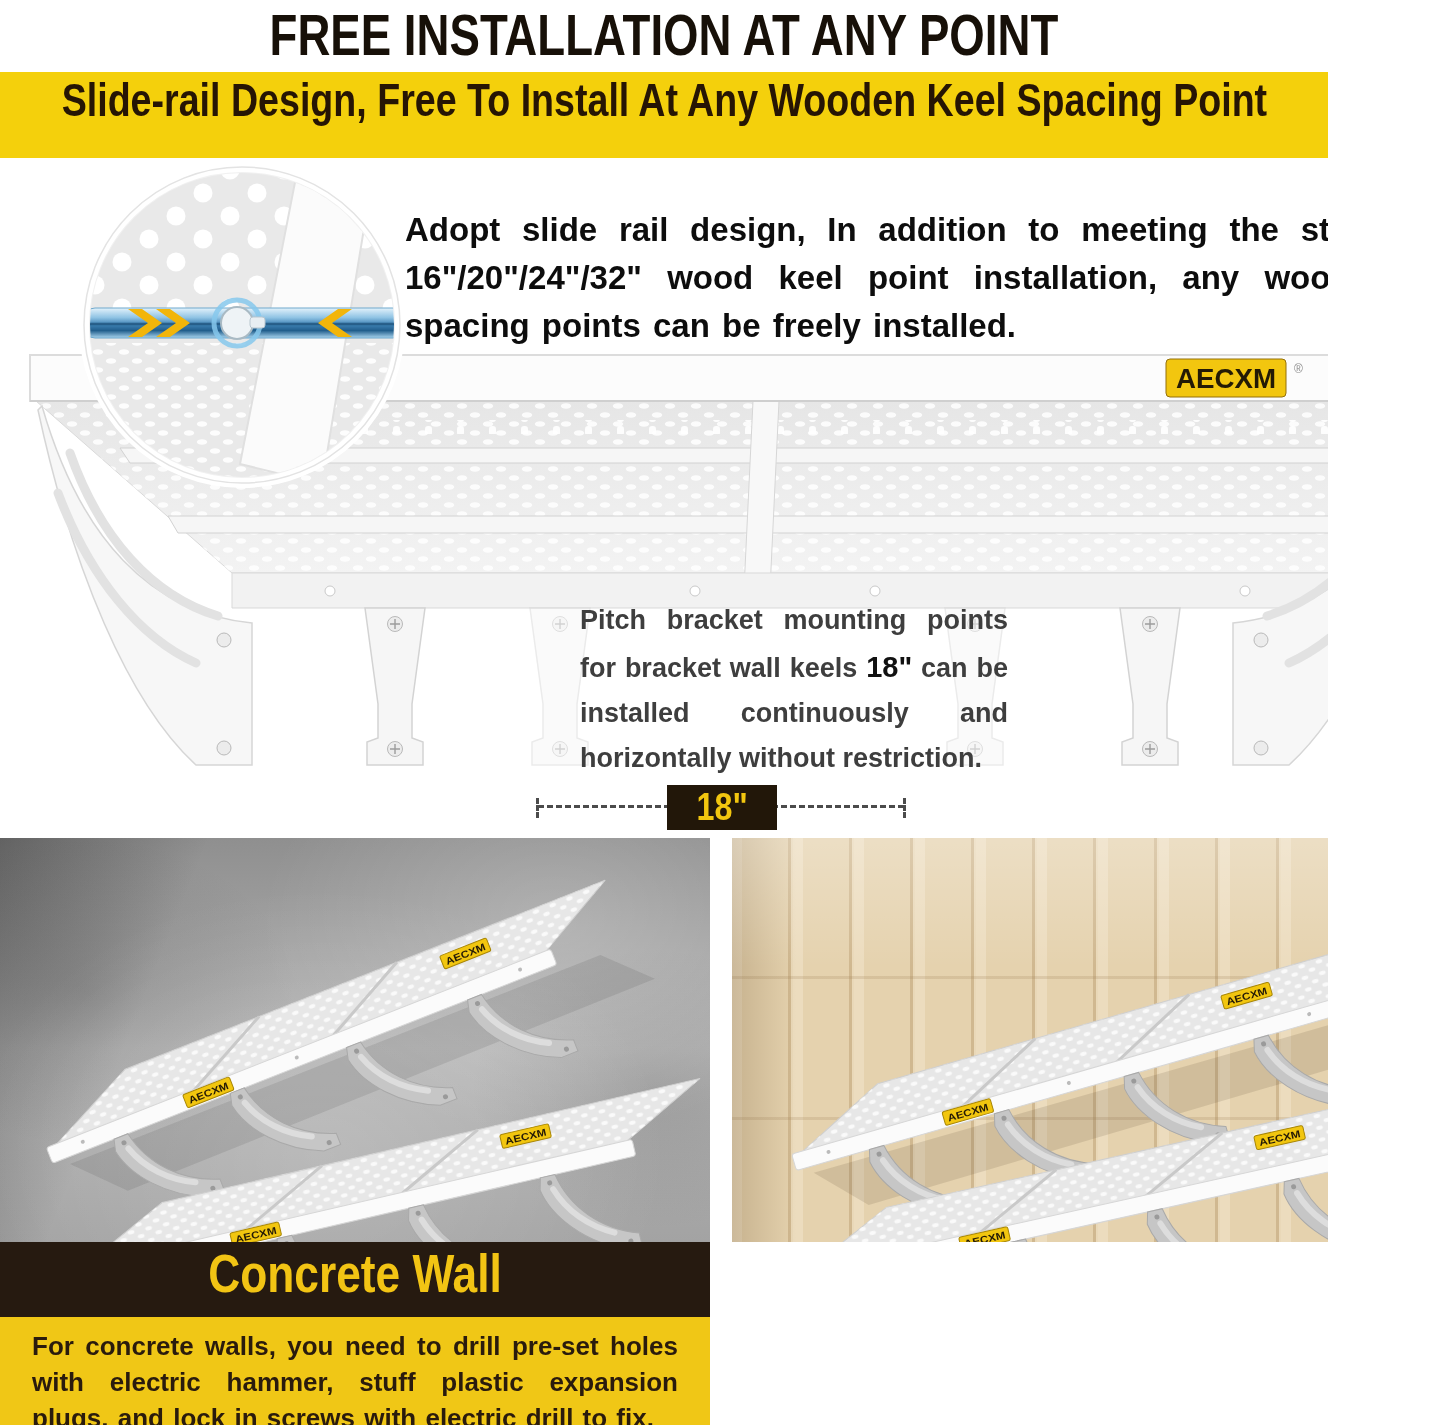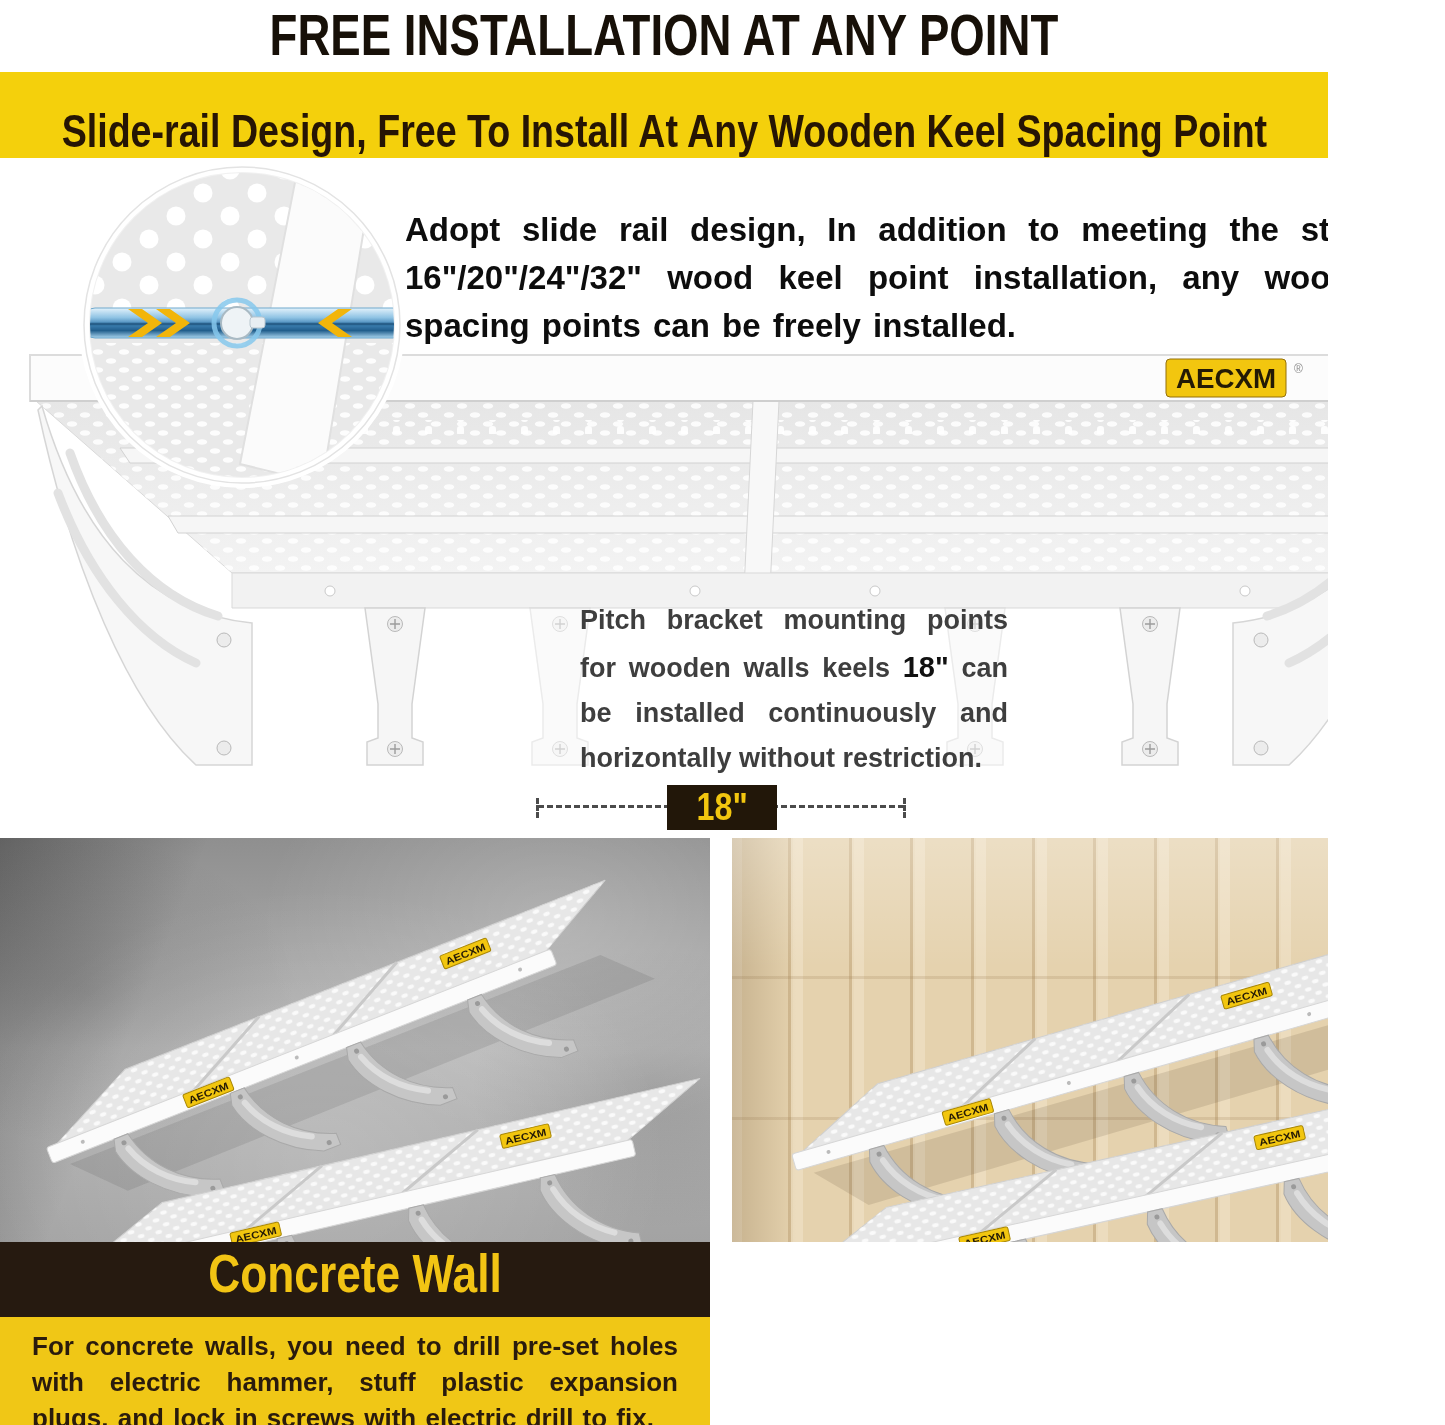--- a/index.html
+++ b/index.html
@@ -4,21 +4,21 @@
 <style>
   html,body{margin:0;padding:0;background:#ffffff;}
   .page{position:relative;width:1328px;height:1425px;background:#ffffff;overflow:hidden;
         font-family:"Liberation Sans", sans-serif;}
   .cond{display:inline-block;transform:scaleX(.8);transform-origin:center;white-space:nowrap;}
 
   
   .title{position:absolute;top:0;left:0;width:100%;height:70px;display:flex;align-items:center;justify-content:center;}
   .title .cond{font-size:57px;font-weight:bold;color:#171008;letter-spacing:0;}
   .banner{position:absolute;top:72px;left:0;width:100%;height:86px;background:#F4D00C;
-          display:flex;align-items:flex-end;justify-content:center;}
+          display:flex;align-items:flex-start;justify-content:center;}
   .banner .cond{font-size:47px;font-weight:bold;color:#261504;}
 
   
   .hero{position:absolute;top:158px;left:0;width:1445px;height:680px;}
   .hero svg{position:absolute;top:0;left:0;}
   .desc{position:absolute;left:405px;top:48px;width:1035px;font-size:33px;font-weight:bold;
         color:#0d0d0d;line-height:1.45;text-align:justify;text-align-last:left;word-spacing:3px;}
   .note{position:absolute;left:580px;top:440px;width:428px;font-size:27px;font-weight:bold;
         color:#3e3e3e;line-height:1.66;text-align:justify;text-align-last:left;}
   .note b{color:#111111;font-size:29px;}
@@ -177,21 +177,21 @@
             <circle cx="237" cy="165" r="23" fill="none" stroke="#86c8ec" stroke-width="5" opacity=".85"></circle>
             <circle cx="237" cy="165" r="16" fill="#eef3f6" stroke="#a9bac4" stroke-width="2"></circle>
             <rect x="250" y="159" width="15" height="11" rx="3" fill="#e8eef2" stroke="#b9c6cf"></rect>
           </g>
         </g>
       </g>
     </svg>
 
     <div class="desc">Adopt slide rail design, In addition to meeting the standard 16"/20"/24"/32" wood keel point installation, any wood keel spacing points can be freely installed.</div>
 
-    <div class="note"><span>Pitch bracket mounting points for wooden walls keels </span><b>18"</b><span> can be installed continuously and horizontally without restriction.</span></div>
+    <div class="note"><span>Pitch bracket mounting points for bracket wall keels </span><b>18"</b><span> can be installed continuously and horizontally without restriction.</span></div>
 
     <div class="measure-line"></div>
     <div class="measure-badge">
       <span class="cond">18"</span>
     </div>
   </div>
 
   <div class="column col-left">
     <figure class="photo concrete">
       <svg width="710" height="404" viewBox="0 0 710 404">

